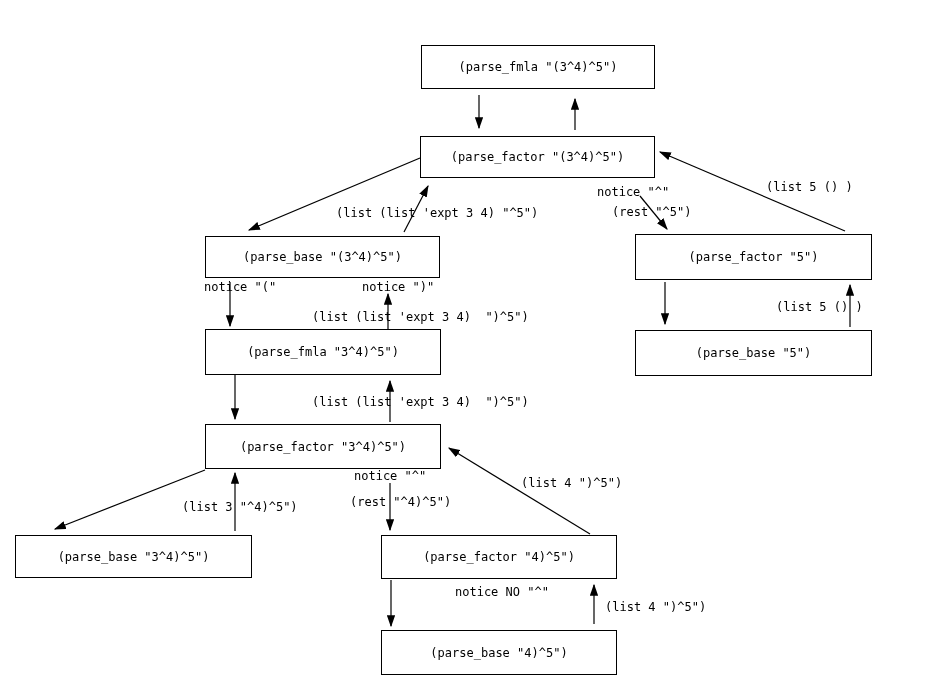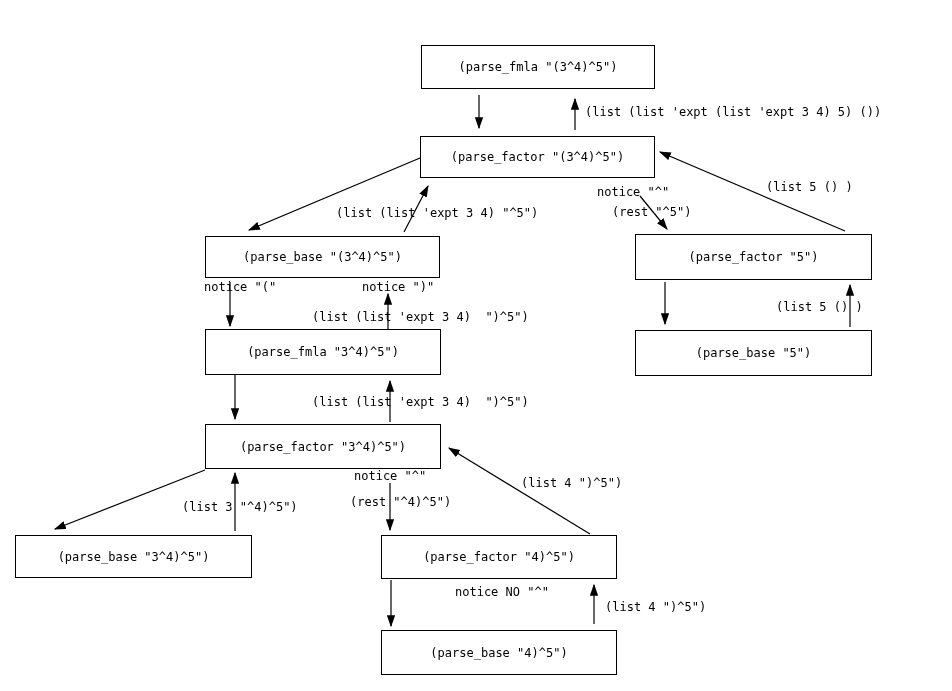--- a/index.html
+++ b/index.html
@@ -79,21 +79,20 @@
   <div class="node" style="left:420px; top:136px; width:235px; height:42px;"><span>(parse_factor "(3^4)^5")</span></div>
   <div class="node" style="left:205px; top:236px; width:235px; height:42px;"><span>(parse_base "(3^4)^5")</span></div>
   <div class="node" style="left:635px; top:234px; width:237px; height:46px;"><span>(parse_factor "5")</span></div>
   <div class="node" style="left:205px; top:329px; width:236px; height:46px;"><span>(parse_fmla "3^4)^5")</span></div>
   <div class="node" style="left:635px; top:330px; width:237px; height:46px;"><span>(parse_base "5")</span></div>
   <div class="node" style="left:205px; top:424px; width:236px; height:45px;"><span>(parse_factor "3^4)^5")</span></div>
   <div class="node" style="left:15px;  top:535px; width:237px; height:43px;"><span>(parse_base "3^4)^5")</span></div>
   <div class="node" style="left:381px; top:535px; width:236px; height:44px;"><span>(parse_factor "4)^5")</span></div>
   <div class="node" style="left:381px; top:630px; width:236px; height:45px;"><span>(parse_base "4)^5")</span></div>
 
-  <div class="edge-label" style="left:585px; top:105px;">(list (list 'expt (list 'expt 3 4) 5) ())</div>
   <div class="edge-label" style="left:336px; top:206px;">(list (list 'expt 3 4) "^5")</div>
   <div class="edge-label" style="left:597px; top:185px;">notice "^"</div>
   <div class="edge-label" style="left:612px; top:205px;">(rest "^5")</div>
   <div class="edge-label" style="left:766px; top:180px;">(list 5 () )</div>
   <div class="edge-label" style="left:204px; top:280px;">notice "("</div>
   <div class="edge-label" style="left:362px; top:280px;">notice ")"</div>
   <div class="edge-label" style="left:312px; top:310px;">(list (list 'expt 3 4)  ")^5")</div>
   <div class="edge-label" style="left:776px; top:300px;">(list 5 () )</div>
   <div class="edge-label" style="left:312px; top:395px;">(list (list 'expt 3 4)  ")^5")</div>
   <div class="edge-label" style="left:354px; top:469px;">notice "^"</div>

